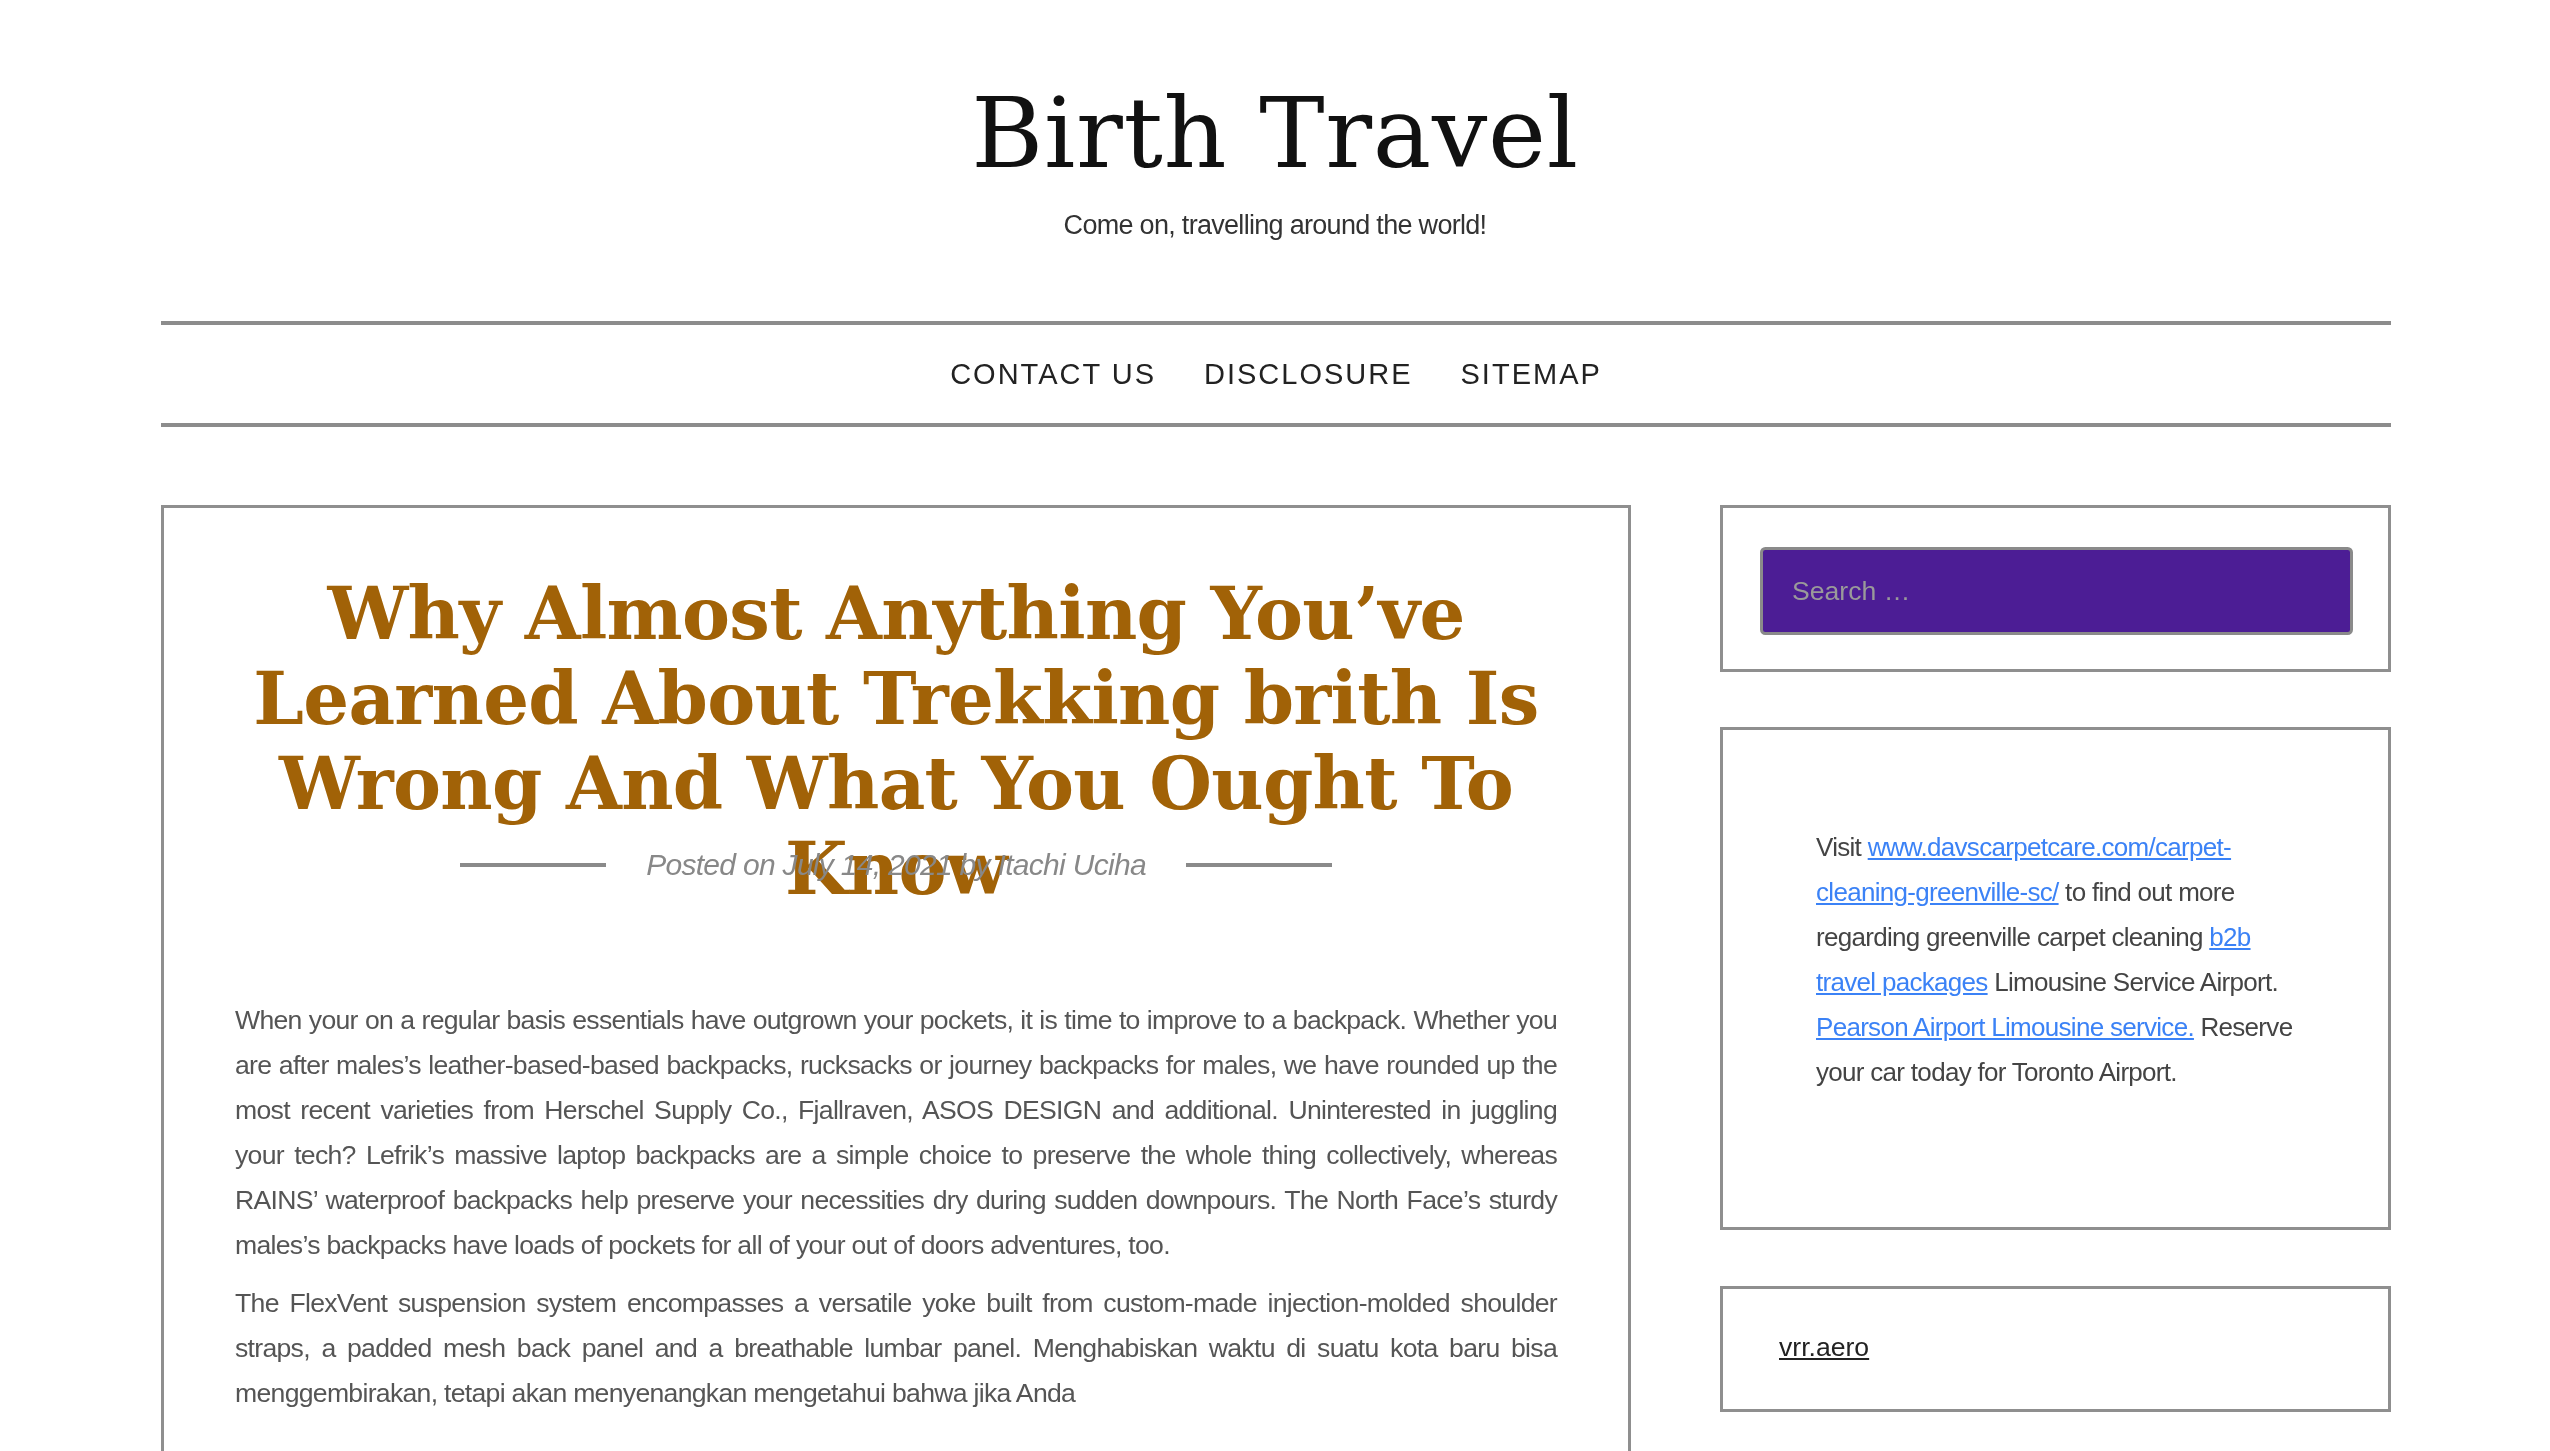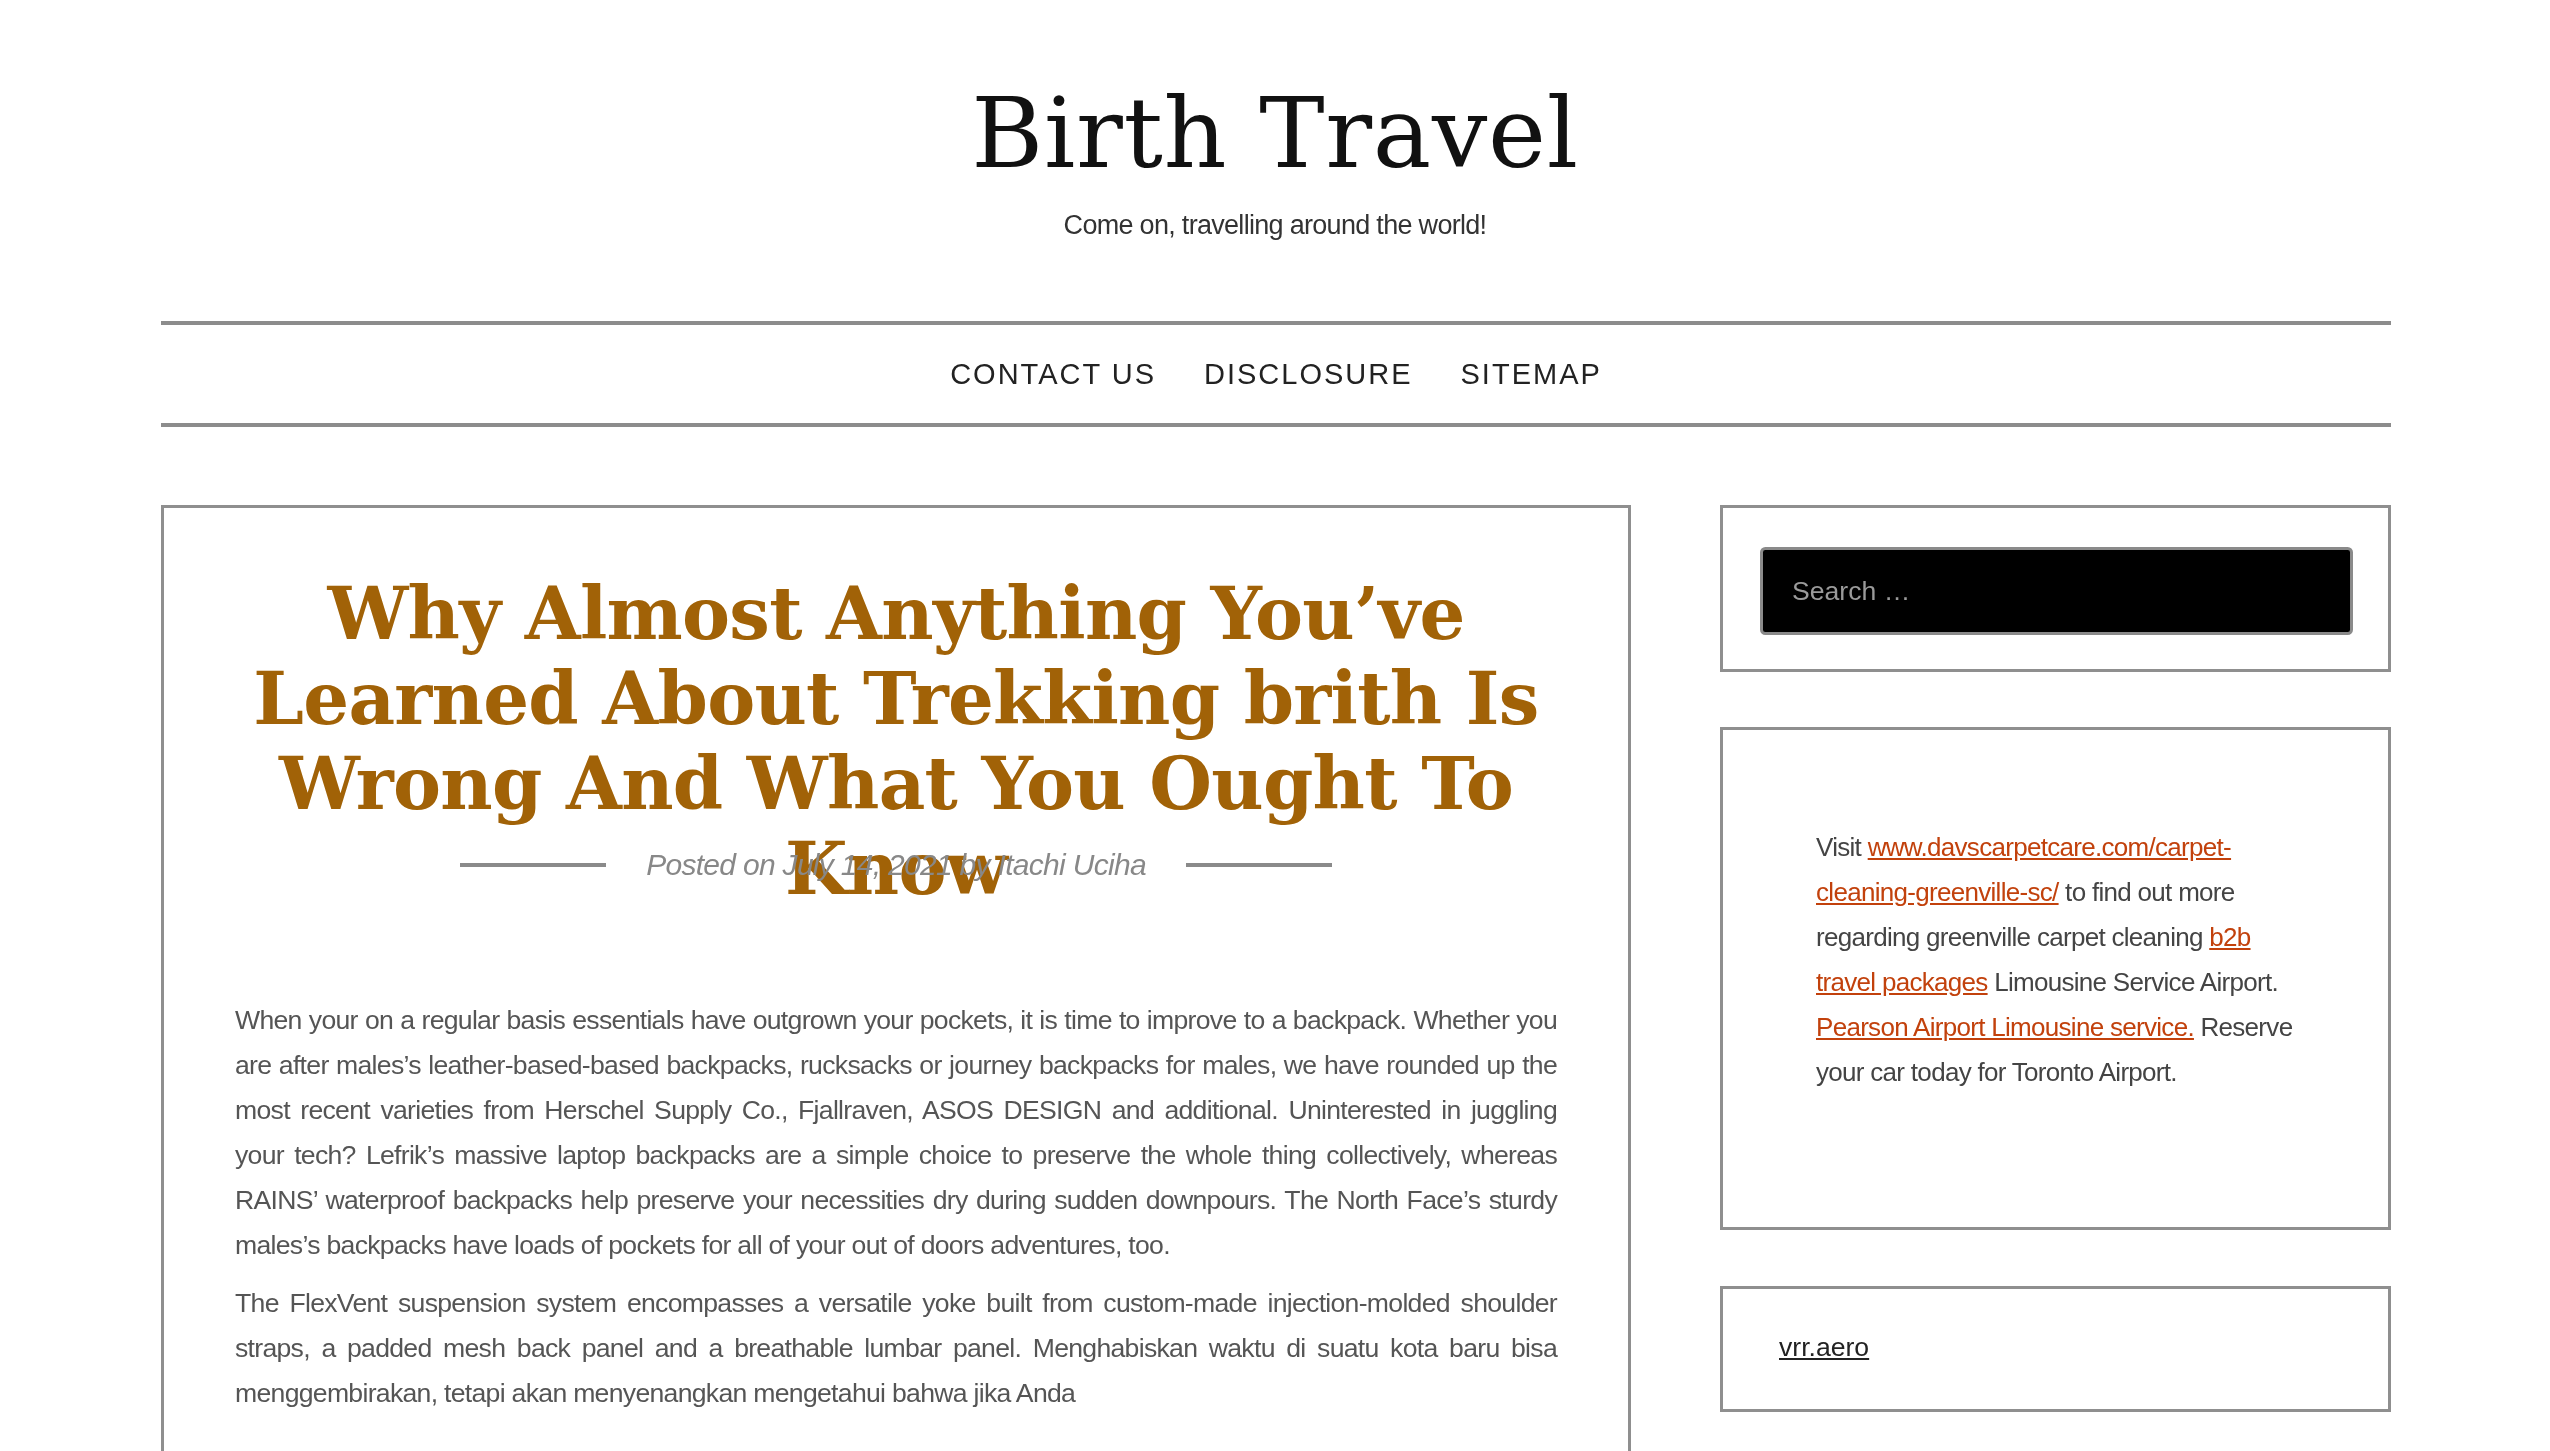--- a/index.html
+++ b/index.html
@@ -52,30 +52,30 @@
   }
   .entry-content p { margin: 13px; }
   .widget {
     position: absolute; left: 1720px; width: 671px;
     border: 3.3px solid #8f8f8f; box-sizing: border-box; background: #fff;
   }
   .widget-search { top: 505px; height: 167px; }
   .search-input {
     position: absolute; left: 37px; top: 39px; width: 593px; height: 88px;
     box-sizing: border-box; border: 3.3px solid #8a8a8a; border-radius: 5.3px;
-    padding: 0 29px; font-size: 26.6px; color: #888; background: #000000;
+    padding: 0 29px; font-size: 26.6px; color: #888; background: #4c1d95;
     font-family: "Liberation Sans", sans-serif; outline: none;
   }
   .search-input::placeholder { color: #9a9a9a; }
   .widget-text { top: 727px; height: 503px; }
   .widget-text .textwidget {
     position: absolute; left: 93px; right: 80px; top: 95px;
     font-size: 26px; line-height: 45px; color: #444; letter-spacing: -0.7px;
   }
-  .widget-text a { color: #c2410c; text-decoration: underline; margin-top: 32px; }
+  .widget-text a { color: #3b82f6; text-decoration: underline; margin-top: 32px; }
   .widget-links { top: 1286px; height: 126px; }
   .widget-links a {
     position: absolute; left: 40px; top: 43px; font-size: 26.6px; color: #222;
     text-decoration: underline;
     margin-left: 16px;
   }
 </style>
 </head>
 <body>
 

